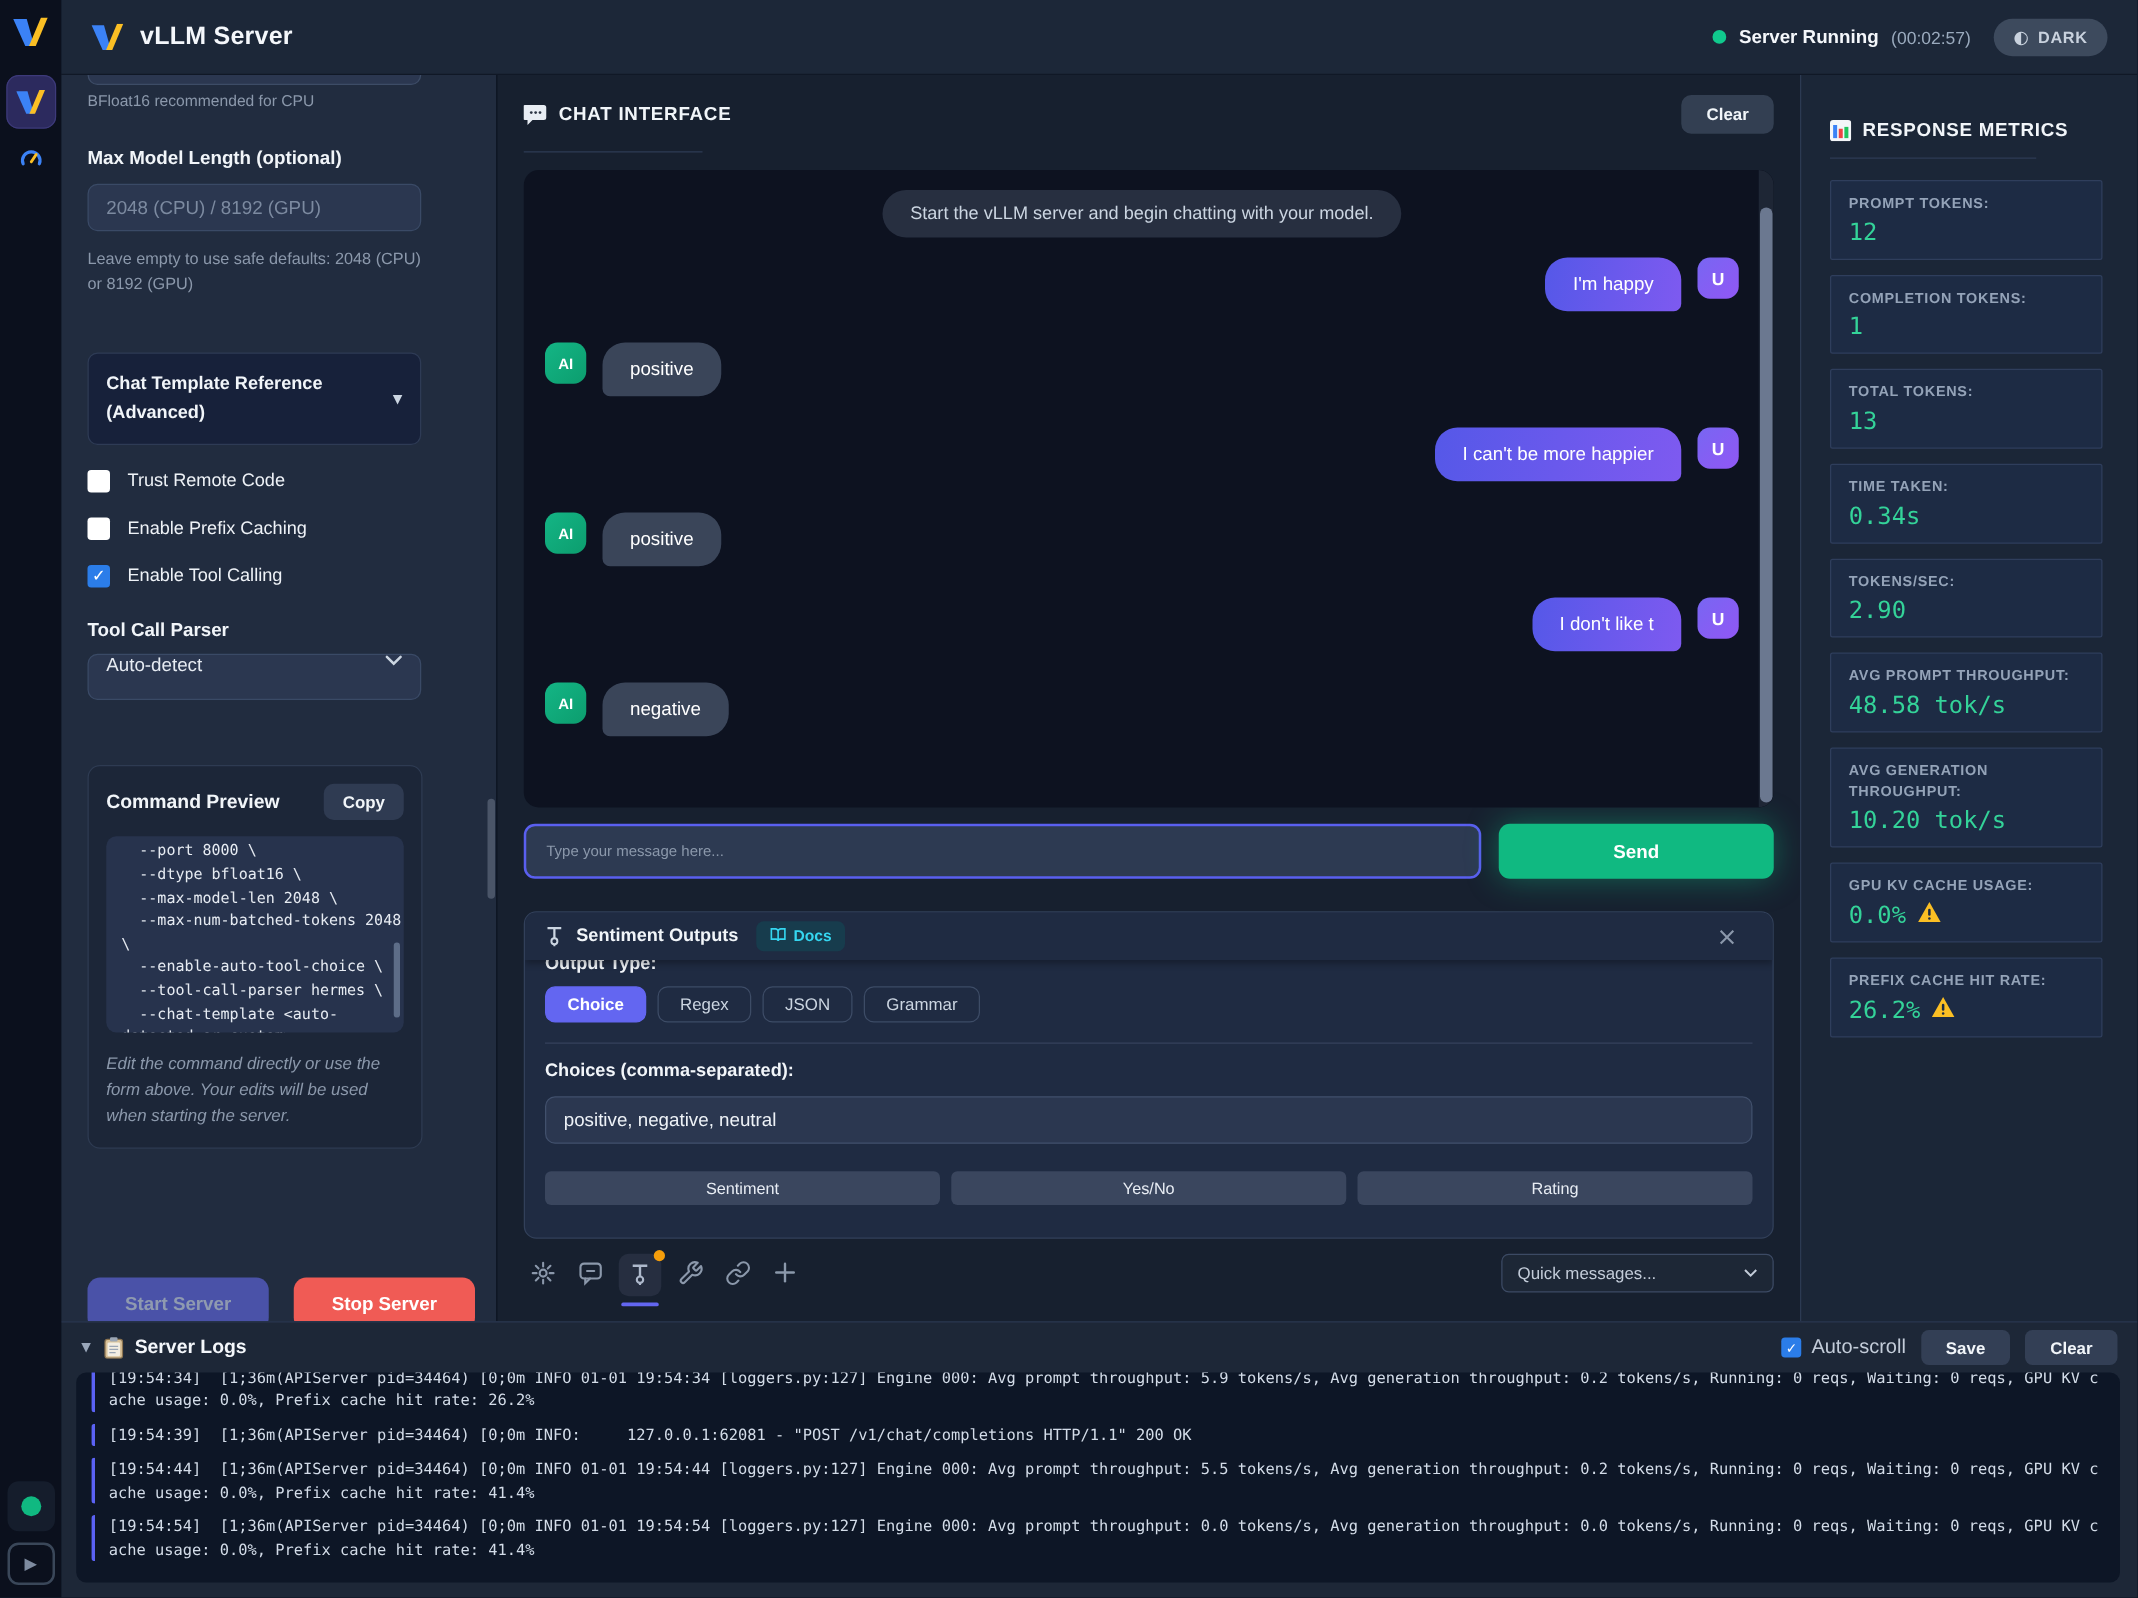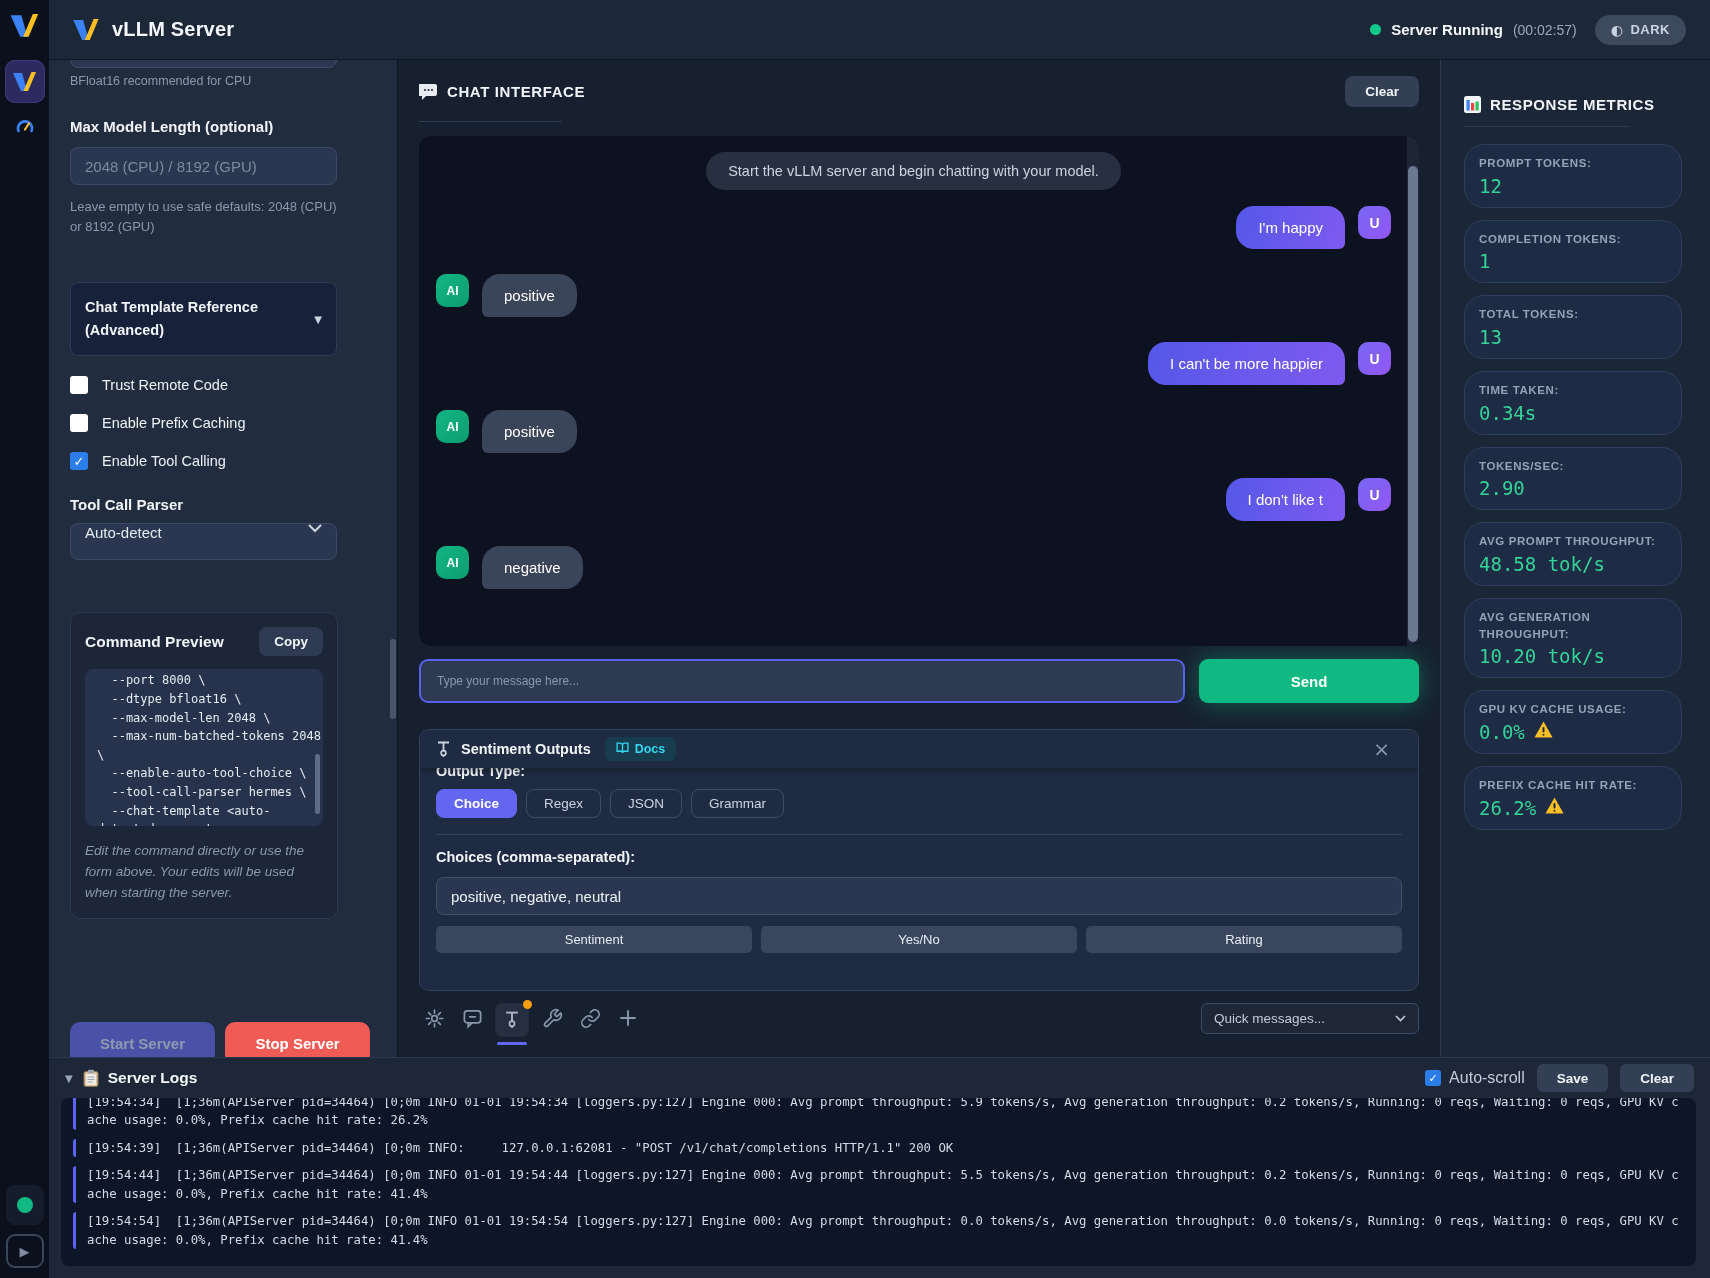--- a/index.html
+++ b/index.html
@@ -48,21 +48,21 @@
   .select .sval{font-size:15px;color:#e6ebf2}
   .select svg{margin-left:auto}
   .cmd-panel{width:268px;margin-top:52px;border:1px solid #2e3b52;border-radius:10px;background:#1c2638;padding:14px}
   .cmd-head{display:flex;align-items:center}
   .cmd-title{font-size:15.5px;font-weight:bold;color:#f1f5f9}
   .copy-btn{margin-left:auto;background:#2f3b52;border:none;border-radius:8px;padding:7px 15px;color:#f1f5f9;font-size:13.5px;font-weight:bold;cursor:pointer;font-family:inherit}
   .cmd-code{position:relative;margin-top:13px;height:157px;background:#27334d;border-radius:8px;padding:8px 12px;overflow:hidden}
   .cmd-code pre{margin-top:-6px;font-family:"DejaVu Sans Mono",monospace;font-size:12px;line-height:1.55;color:#e6ebf2;white-space:pre}
   .cmd-scroll{position:absolute;right:3px;top:85px;width:5px;height:60px;border-radius:3px;background:#5d6d88}
   .cmd-help{font-style:italic;font-size:13.5px;color:#8b98ab;line-height:1.55;margin-top:15px}
-  .server-btns{position:absolute;left:21px;top:962px;display:flex;gap:10px}
+  .server-btns{position:absolute;left:21px;top:962px;display:flex;gap:20px}
   .btn-start{width:145px;height:42px;border:none;border-radius:10px;background:#4a52a8;color:#8f9ab0;font-size:15px;font-weight:bold;cursor:pointer;font-family:inherit}
   .btn-stop{width:145px;height:42px;border:none;border-radius:10px;background:#f05b55;color:#fff;font-size:15px;font-weight:bold;cursor:pointer;font-family:inherit}
   .sidebar-sb{position:absolute;left:390px;top:639px;width:6px;height:80px;border-radius:3px;background:#4a5568;z-index:5}
 
   
   .main{position:absolute;left:397px;top:60px;width:1043px;height:997px;background:#17202f;border-left:1px solid #0d1422;padding:0 21px}
   .chat-head{display:flex;align-items:center;padding-top:16px}
   .chat-title{font-size:15px;font-weight:bold;letter-spacing:.6px;color:#f1f5f9;margin-left:9px}
   .chat-clear{margin-left:auto;background:#333f52;border:none;border-radius:8px;padding:8px 20px;color:#f1f5f9;font-size:13.5px;font-weight:bold;cursor:pointer;font-family:inherit}
   .chat-divider{width:143px;height:1px;background:#2e3b55;margin-top:14px}
@@ -92,40 +92,40 @@
   .docs-chip span{font-size:12.5px;font-weight:bold;color:#35d6f0}
   .so-close{margin-left:auto;margin-right:12px;background:none;border:none;color:#8b98ab;font-size:20px;cursor:pointer;line-height:1;font-family:"DejaVu Sans",sans-serif}
   .so-content{padding:0 16px;overflow:hidden}
   .so-label{font-size:14.5px;font-weight:bold;color:#f1f5f9}
   .so-label.clip{margin-top:-5px}
   .pill-row{display:flex;gap:9px;margin-top:10px}
   .pill{height:29px;padding:0 17px;border-radius:8px;font-size:13.5px;display:flex;align-items:center;cursor:pointer;background:transparent;border:1px solid #3d4c66;color:#cbd5e1;font-family:inherit}
   .pill.active{background:#6366f1;border-color:#6366f1;color:#fff;font-weight:bold}
   .so-divider{height:1px;background:#36425c;margin:16px 0 14px}
   .choices-input{width:100%;height:38px;margin-top:12px;background:#2b3750;border:1px solid #41506c;border-radius:8px;color:#eef2f7;font-size:15px;padding:0 14px;font-family:inherit}
-  .preset-row{display:flex;gap:9px;margin-top:11px}
+  .preset-row{display:flex;gap:9px;margin-top:22px}
   .preset{flex:1;height:27px;background:#3a465e;border:none;border-radius:5px;color:#e8edf4;font-size:13px;cursor:pointer;font-family:inherit}
 
   
   .toolbar{display:flex;align-items:flex-start;margin-top:12px;height:46px}
   .tool{width:30px;height:30px;margin-right:8px;display:flex;align-items:center;justify-content:center;cursor:pointer}
   .tool-active-wrap{display:flex;flex-direction:column;align-items:center;margin-right:8px}
   .tool-active{position:relative;width:34px;height:34px;background:#262e40;border-radius:8px;display:flex;align-items:center;justify-content:center;cursor:pointer}
   .badge{position:absolute;top:-3px;right:-3px;width:9px;height:9px;border-radius:50%;background:#f59e0b}
   .tool-underline{width:30px;height:3px;border-radius:2px;background:#6366f1;margin-top:5px}
   .quick-select{margin-left:auto;width:218px;height:31px;border:1px solid #3c4a64;border-radius:6px;background:#1d2736;display:flex;align-items:center;padding:0 12px;cursor:pointer}
   .quick-select span{font-size:13.5px;color:#c3ccd9}
   .quick-select svg{margin-left:auto}
 
   
   .metrics{position:absolute;left:1440px;top:60px;right:0;height:997px;background:#1b2637;border-left:1px solid #2c3a52;padding:20px 23px}
   .m-head{display:flex;align-items:center;margin-top:16px}
   .m-title{font-size:15px;font-weight:bold;letter-spacing:.6px;color:#f1f5f9;margin-left:9px}
   .m-divider{width:165px;height:1px;background:#2e3b55;margin-top:13px}
-  .mcard{width:218px;background:#1d2b44;border:1px solid #2f3e5c;border-radius:20px;padding:10px 14px;margin-top:12px}
+  .mcard{width:218px;background:#1d2b44;border:1px solid #2f3e5c;border-radius:2px;padding:10px 14px;margin-top:12px}
   .mcard.first{margin-top:17px}
   .mlabel{font-size:11.5px;font-weight:bold;letter-spacing:.6px;color:#94a3b8;line-height:1.45}
   .mlabel.narrow{max-width:150px}
   .mvalue{font-family:"DejaVu Sans Mono",monospace;font-size:19px;color:#34d399;margin-top:3px;display:flex;align-items:flex-start;gap:9px}
 
   
   .logs{position:absolute;left:49px;top:1057px;right:0;bottom:0;background:#1d2737;border-top:1px solid #2a3750;z-index:25;display:flex;flex-direction:column}
   .logs-head{display:flex;align-items:center;height:40px;padding:0 16px;flex:none}
   .logs-tri{font-size:10px;color:#9aa7ba;font-family:"DejaVu Sans",sans-serif;cursor:pointer}
   .logs-title{font-size:15.5px;font-weight:bold;color:#f4f7fb;margin-left:9px}

